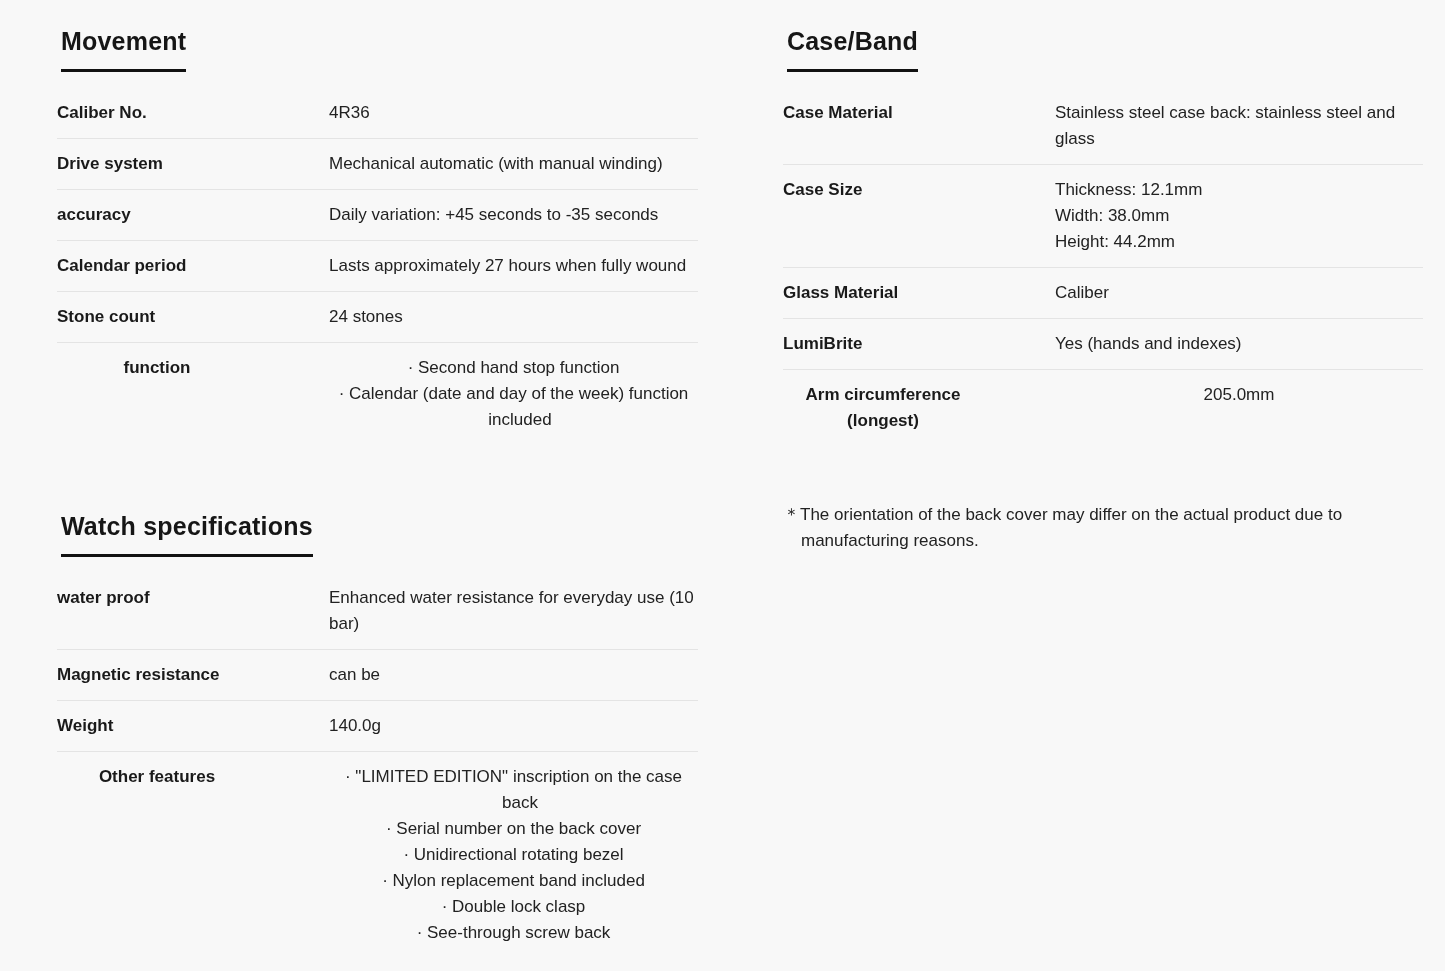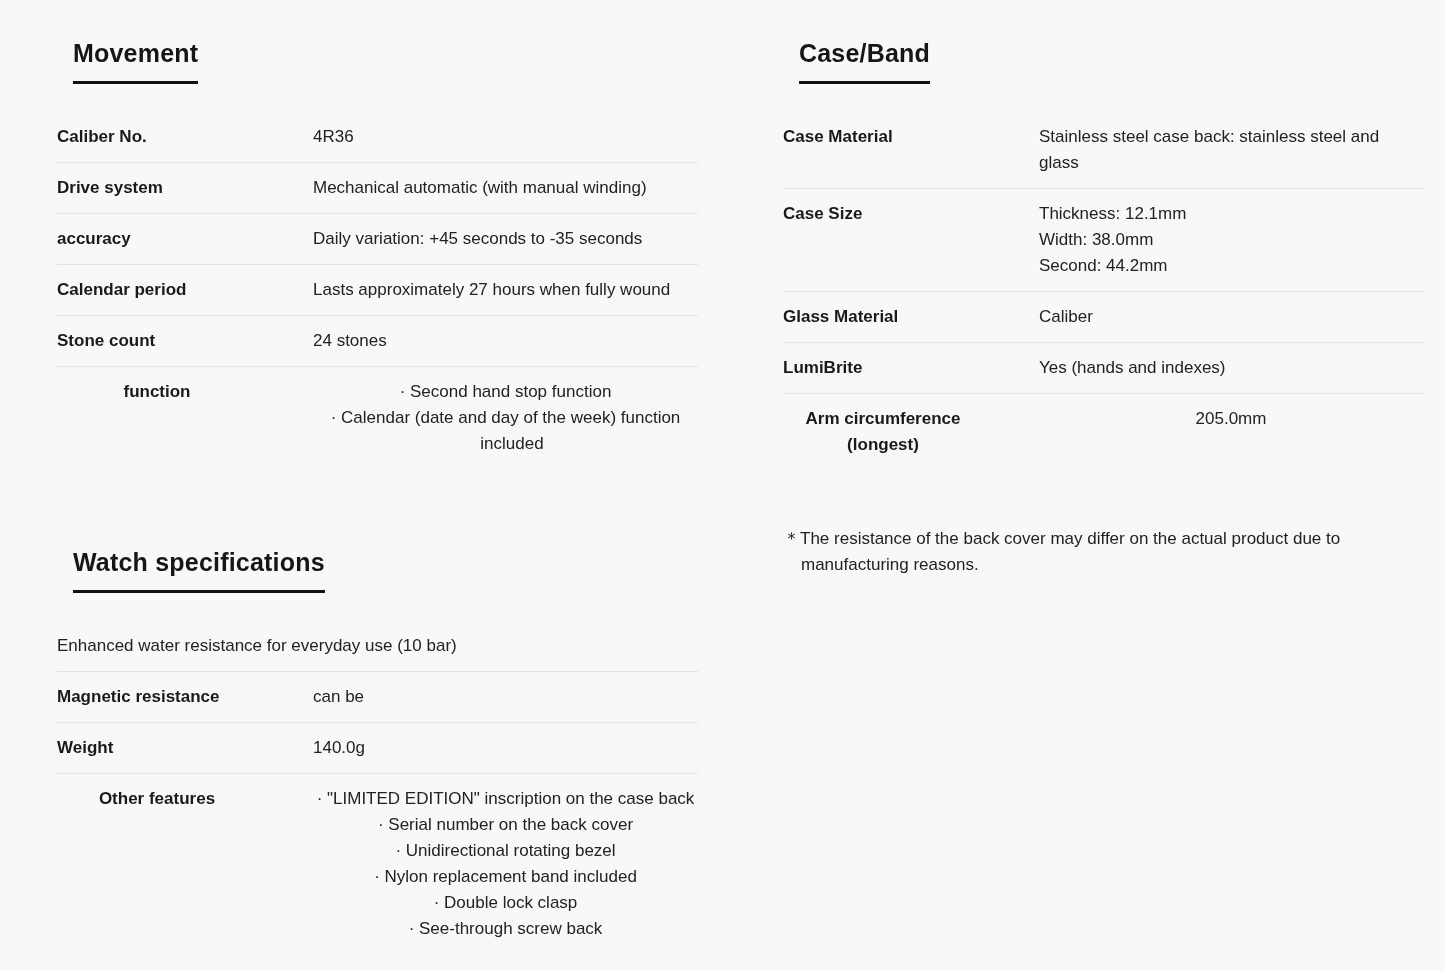--- a/index.html
+++ b/index.html
@@ -30,36 +30,37 @@
   }
   .col-right {
     width: 640px;
     margin-left: 85px;
   }
   .section + .section {
     margin-top: 62px;
   }
   .section-title {
     display: inline-block;
-    margin: 16px;
+    margin: 4px;
     font-size: 25px;
     line-height: 30px;
     font-weight: 700;
     letter-spacing: 0.2px;
     color: #161616;
     padding-bottom: 13px;
     border-bottom: 3px solid #121212;
   }
   .rows {
     margin-top: 12px;
   }
   .row {
     display: flex;
     padding: 12px 0;
     border-bottom: 1px solid #e4e4e4;
+    gap: 16px;
   }
   .row:last-child {
     border-bottom: none;
     text-align: center;
   }
   .cell-label {
     box-sizing: border-box;
     width: 256px;
     flex: 0 0 256px;
     padding-right: 56px;
@@ -133,20 +134,21 @@
             </div>
           </div>
         </div>
     </div>
 
     <div class="section">
       <h2 class="section-title">Watch specifications</h2>
       <div class="rows">
 
       <div class="row">
+            <div class="cell-label">water proof</div>
             <div class="cell-value">
               <div class="line">Enhanced water resistance for everyday use (10 bar)</div>
             </div>
           </div>
           <div class="row">
             <div class="cell-label">Magnetic resistance</div>
             <div class="cell-value">
               <div class="line">can be</div>
             </div>
           </div>
@@ -182,21 +184,21 @@
             <div class="cell-label">Case Material</div>
             <div class="cell-value">
               <div class="line">Stainless steel case back: stainless steel and glass</div>
             </div>
           </div>
           <div class="row">
             <div class="cell-label">Case Size</div>
             <div class="cell-value">
               <div class="line">Thickness: 12.1mm</div>
               <div class="line">Width: 38.0mm</div>
-              <div class="line">Second: 44.2mm</div>
+              <div class="line">Height: 44.2mm</div>
             </div>
           </div>
           <div class="row">
             <div class="cell-label">Glass Material</div>
             <div class="cell-value">
               <div class="line">Caliber</div>
             </div>
           </div>
           <div class="row">
             <div class="cell-label">LumiBrite</div>
@@ -206,17 +208,17 @@
           </div>
           <div class="row">
             <div class="cell-label">Arm circumference (longest)</div>
             <div class="cell-value">
               <div class="line">205.0mm</div>
             </div>
           </div>
         </div>
     </div>
 
-    <div class="note">＊The resistance of the back cover may differ on the actual product due to manufacturing reasons.</div>
+    <div class="note">＊The orientation of the back cover may differ on the actual product due to manufacturing reasons.</div>
 
   </div>
 
 </div>
 
 </body></html>

